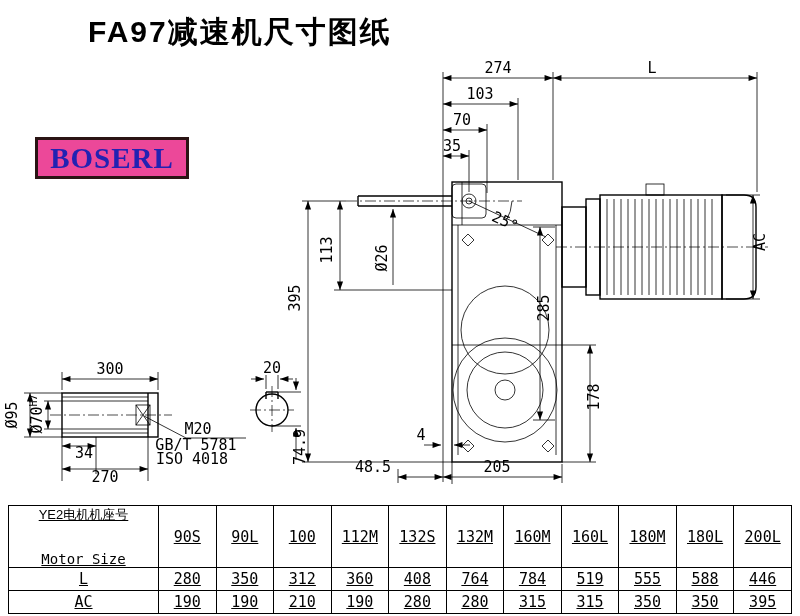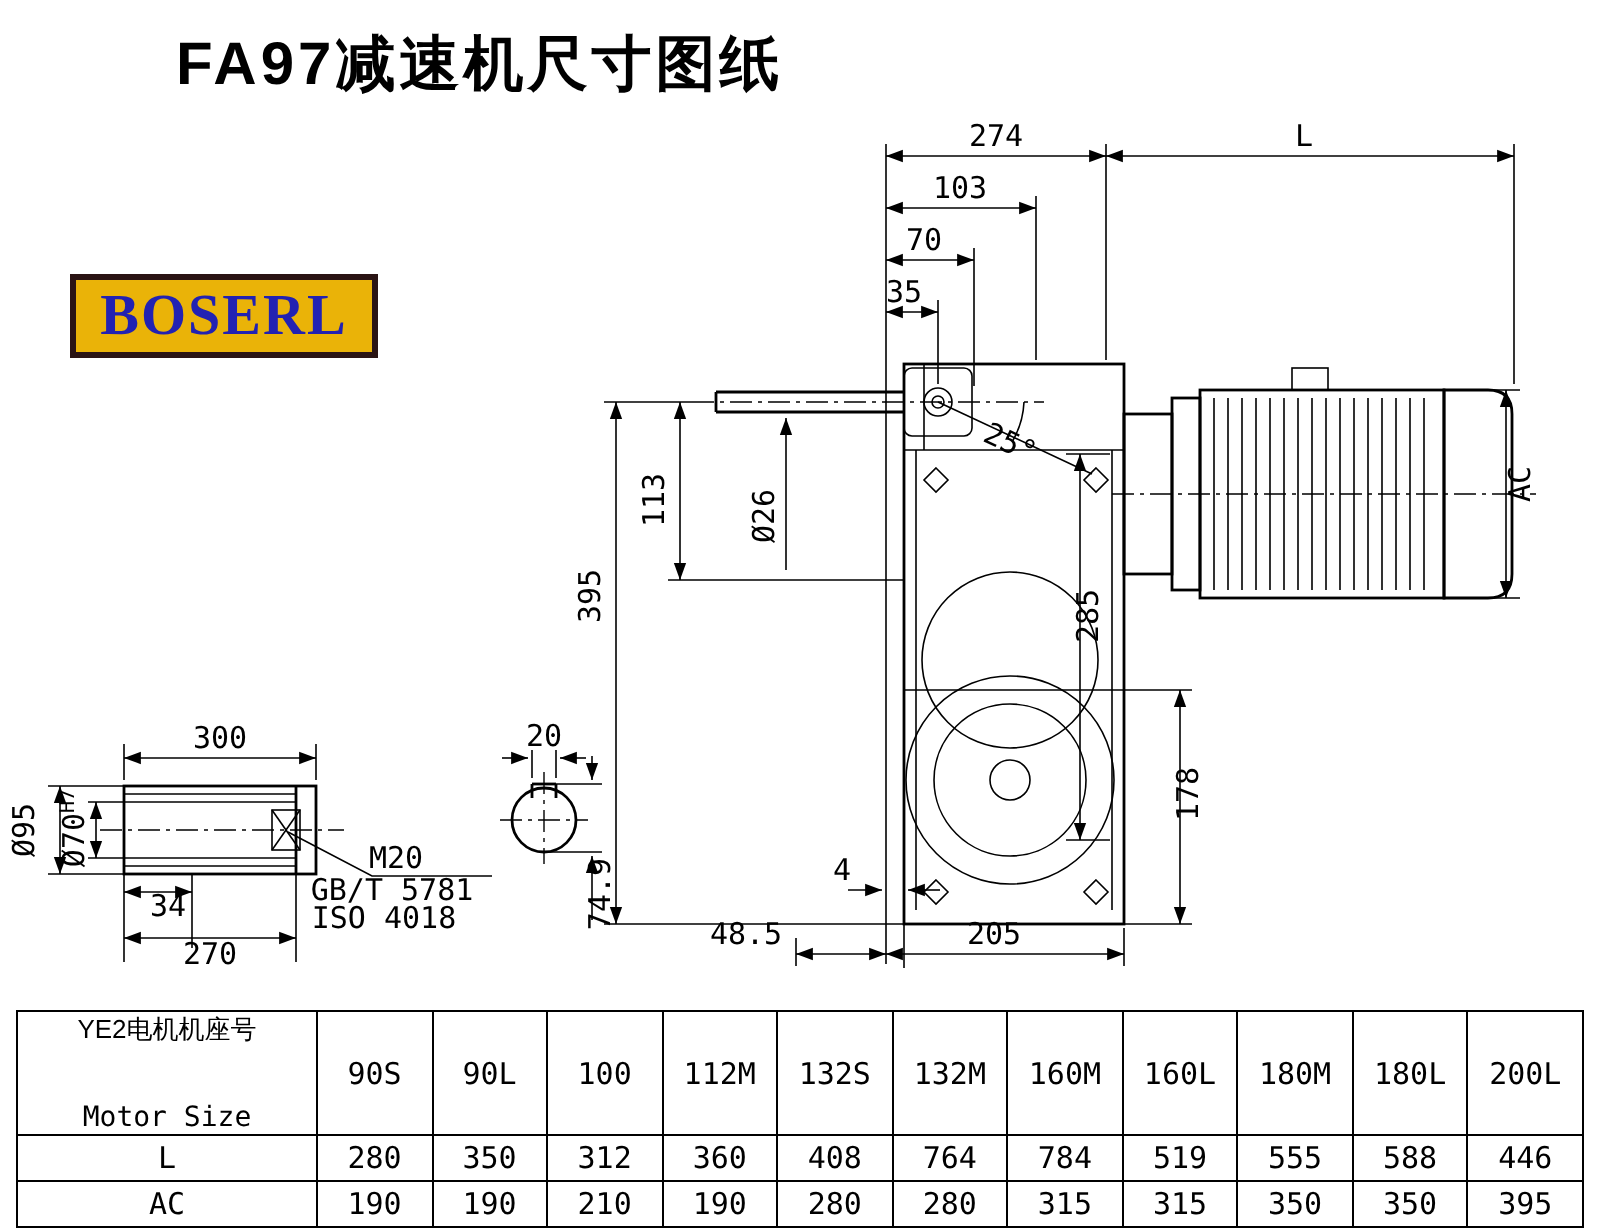--- a/index.html
+++ b/index.html
@@ -1,29 +1,29 @@
 <!DOCTYPE html>
 <html><head>
 <meta charset="utf-8">
 <style>
   * { margin:0; padding:0; box-sizing:border-box; }
   html,body { width:800px; height:616px; background:#ffffff; position:relative; overflow:hidden;
               font-family:"Liberation Sans", sans-serif; }
   .title { position:absolute; left:44px; top:12px; font-size:30px; font-weight:bold; color:#000;
            letter-spacing:2px; white-space:nowrap;margin-left:44px; }
   .logo-box { position:absolute; left:35px; top:137px; width:154px; height:42px;
-              border:3px solid #2a1414; background:#eab308; display:flex; align-items:center; justify-content:center; }
+              border:3px solid #2a1414; background:#ec4899; display:flex; align-items:center; justify-content:center; }
   .logo-box span { font-family:"Liberation Serif", serif; font-weight:bold; font-size:29px;
                    color:#2222b2; letter-spacing:1px; }
   svg.drawing { position:absolute; left:0; top:0; }
   .drawing .o   { stroke:#000; stroke-width:1.4; fill:none; }
   .drawing .t   { stroke:#000; stroke-width:0.8; fill:none; }
   .drawing .cl  { stroke:#000; stroke-width:0.7; fill:none; stroke-dasharray:11 3 2 3; }
   .drawing text { font-family:"DejaVu Sans Mono", monospace; font-size:15px; fill:#000; text-anchor:middle; }
-  .dim-table { position:absolute; left:8px; top:505px; width:784px; border-collapse:collapse; table-layout:fixed; }
+  .dim-table { position:absolute; left:8px; top:505px; width:784px; border-collapse:collapse; table-layout:fixed;text-decoration:underline; }
   .dim-table td { border:1px solid #000; text-align:center; vertical-align:middle;
                   font-family:"DejaVu Sans Mono", monospace; font-size:15px; color:#000; padding:0; }
   .dim-table tr.hdr td { height:38px; }
   .dim-table tr.datarow td { height:23px; }
   .hdr-cn { font-size:13px; font-family:"Liberation Sans", sans-serif; line-height:17px; }
   .hdr-en { font-size:14px; line-height:16px;margin-top:28px; }
 </style>
 </head>
 <body>
 

